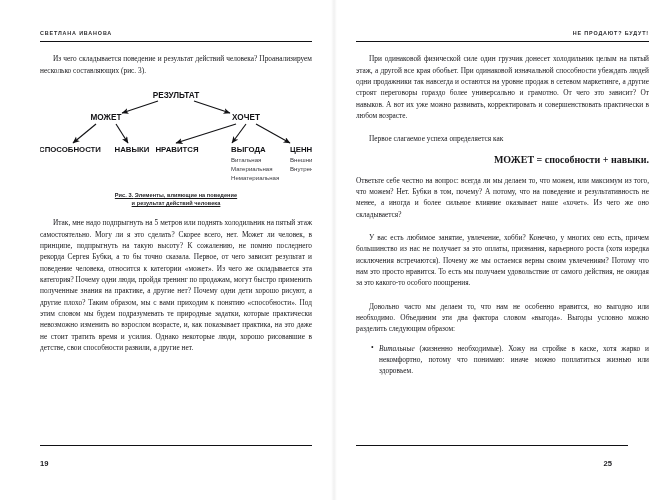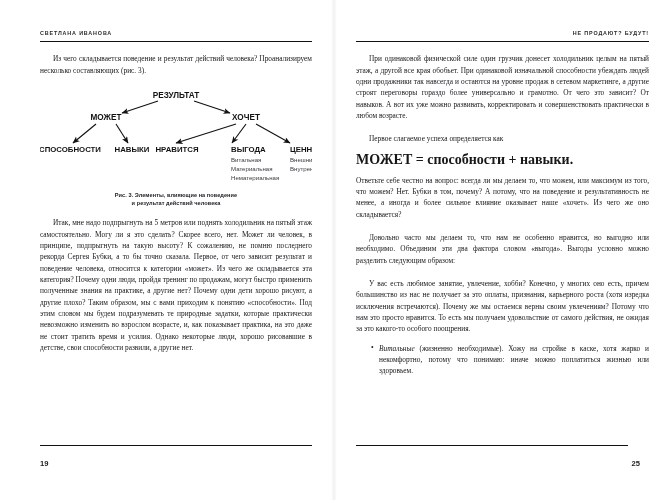--- a/index.html
+++ b/index.html
@@ -77,23 +77,23 @@
     -webkit-hyphens: auto;
     color: #16161a;
   }
   p.body + p.body { margin-top: 12px; }
   p.noindent { text-index: 0; text-indent: 0; }
   i, em { font-style: italic; margin-top: 40px; }
 
   
   p.formula {
     margin: 9px 0 9px 0;
-    text-align: left;
+    text-align: right;
     text-indent: 0;
-    font-size: 14px;
+    font-size: 10px;
     font-weight: 700;
     line-height: 12px;
   }
 
   
   ul.bullets {
     margin: 8px 0 0 0;
     padding: 0 0 0 16px;
     list-style: none;
   }
@@ -110,20 +110,21 @@
     position: absolute;
     left: -1px;
     top: -0.5px;
     font-size: 7.5px;
   }
 
   
   .figure {
     margin: 11px 0 10px 0;
     width: 100%;
+    text-decoration: underline;
   }
   .figure svg { display: block; width: 100%; height: auto; }
 
   .fig-caption {
     font-family: "Liberation Sans", "DejaVu Sans", sans-serif;
     font-size: 5.6px;
     line-height: 8.2px;
     text-align: center;
     font-weight: 700;
     color: #1c1c20;
@@ -145,21 +146,21 @@
 
   .folio {
     position: absolute;
     bottom: 32px;
     font-family: "Liberation Sans", "DejaVu Sans", sans-serif;
     font-size: 7.6px;
     font-weight: 700;
     color: #1c1c20;
   }
   .folio-left  { left: 40px; }
-  .folio-right { right: 28px; margin-top: 32px; }
+  .folio-right { right: 56px; margin-top: 32px; }
 
   
   .dg-node {
     font-family: "Liberation Sans", "DejaVu Sans", sans-serif;
     font-weight: 700;
     fill: #121215;
   }
   .dg-sub {
     font-family: "Liberation Sans", "DejaVu Sans", sans-serif;
     font-weight: 400;
@@ -240,23 +241,23 @@
     <div class="col">
 
       <p class="body">При одинаковой физической силе один грузчик донесет холодильник целым на пятый этаж, а другой все края обобьет. При одинаковой изначальной способности убеждать людей одни продажники так навсегда и остаются на уровне продаж в сетевом маркетинге, а другие строят переговоры гораздо более универсально и грамотно. От чего это зависит? От навыков. А вот их уже можно развивать, корректировать и совершенствовать практически в любом возрасте.</p>
 
       <p class="body">Первое слагаемое успеха определяется как</p>
 
       <p class="formula">МОЖЕТ = способности + навыки.</p>
 
       <p class="body noindent">Ответьте себе честно на вопрос: всегда ли мы делаем то, что можем, или максимум из того, что можем? Нет. Бубки в том, почему? А потому, что на поведение и результативность не менее, а иногда и более сильное влияние оказывает наше «хочет». Из чего же оно складывается?</p>
 
+      <p class="body">У вас есть любимое занятие, увлечение, хобби? Конечно, у многих оно есть, причем большинство из нас не получает за это оплаты, признания, карьерного роста (хотя изредка исключения встречаются). Почему же мы остаемся верны своим увлечениям? Потому что нам это просто нравится. То есть мы получаем удовольствие от самого действия, не ожидая за это какого-то особого поощрения.</p>
+
       <p class="body">Довольно часто мы делаем то, что нам не особенно нравится, но выгодно или необходимо. Объединим эти два фактора словом «выгода». Выгоды условно можно разделить следующим образом:</p>
-
-      <p class="body">У вас есть любимое занятие, увлечение, хобби? Конечно, у многих оно есть, причем большинство из нас не получает за это оплаты, признания, карьерного роста (хотя изредка исключения встречаются). Почему же мы остаемся верны своим увлечениям? Потому что нам это просто нравится. То есть мы получаем удовольствие от самого действия, не ожидая за это какого-то особого поощрения.</p>
 
       <ul class="bullets">
         <li>
           <em>Витальные</em><span> (жизненно необходимые). Хожу на стройке в каске, хотя жарко и некомфортно, потому что понимаю: иначе можно поплатиться жизнью или здоровьем.</span>
         </li>
       </ul>
     </div>
 
     <div class="footer-rule"></div>
     <div class="folio folio-right">25</div>

